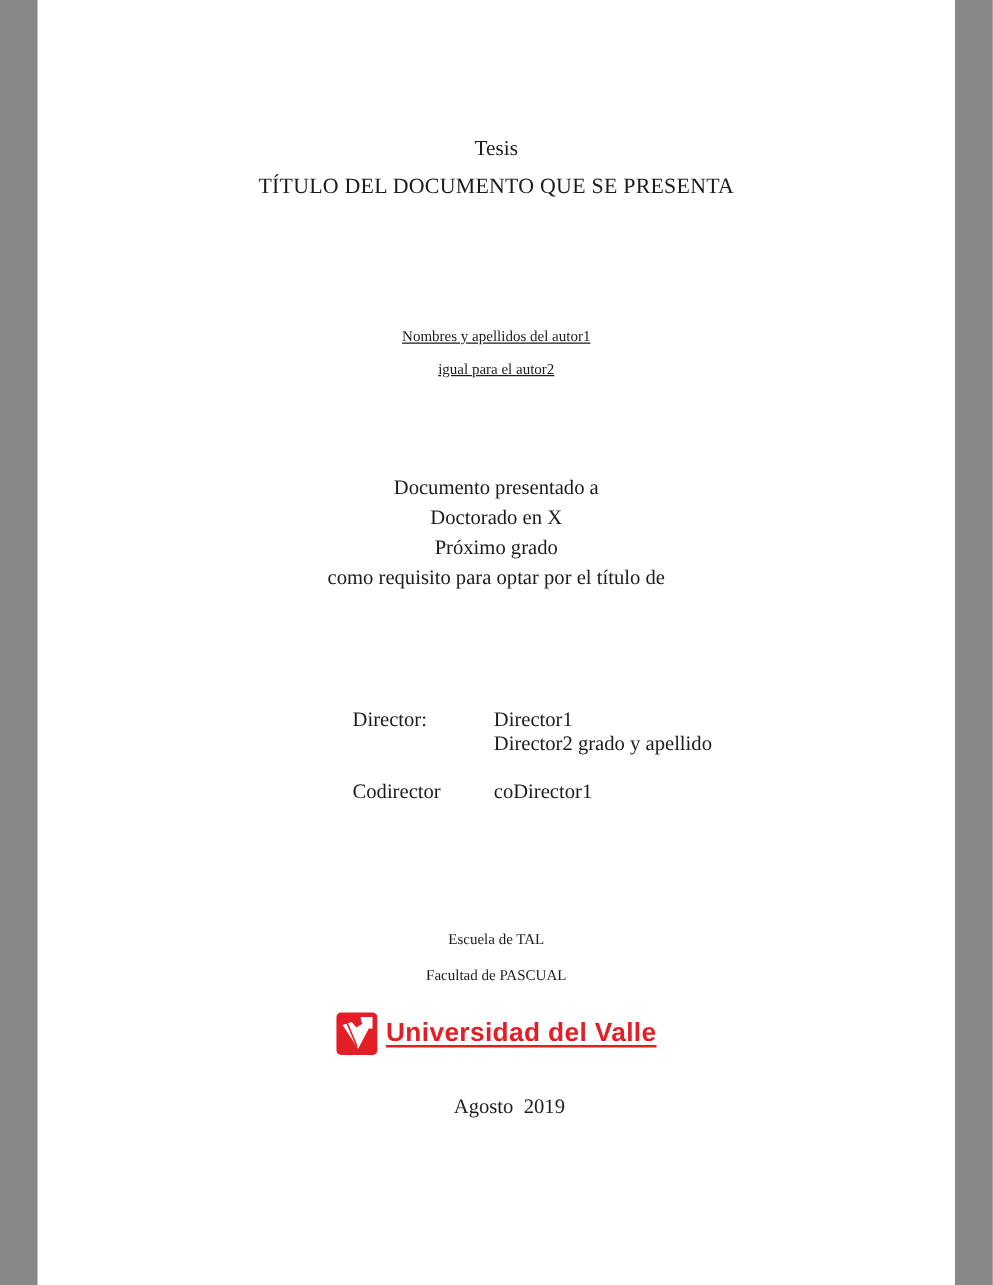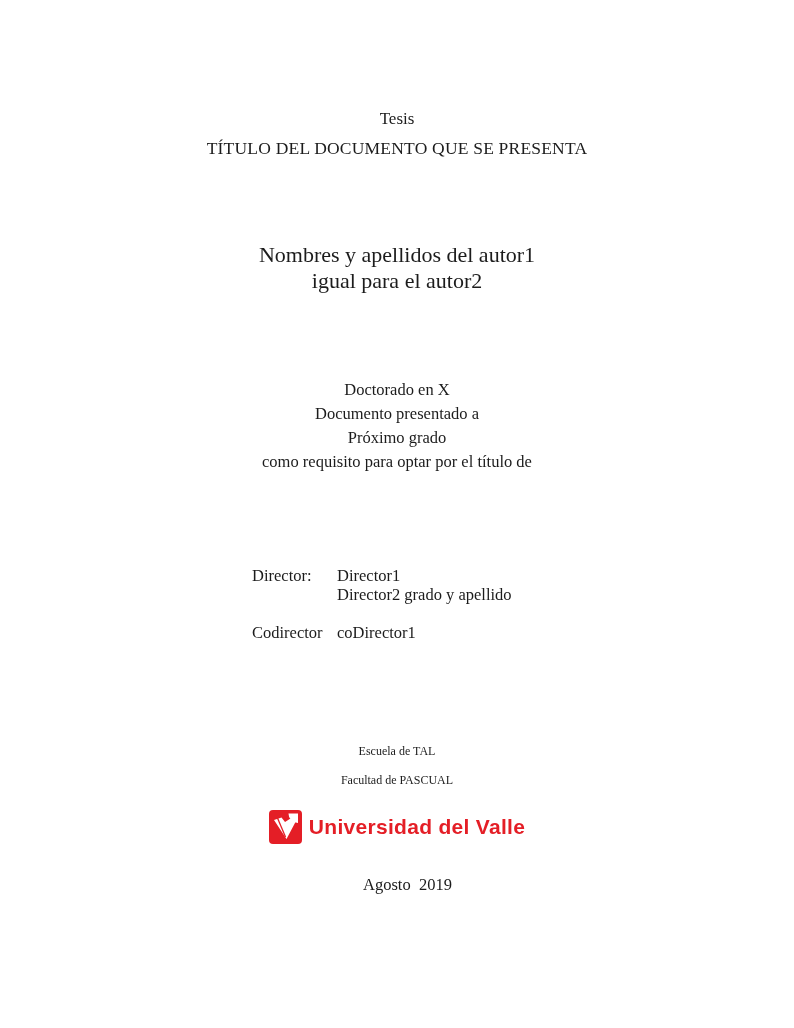--- a/index.html
+++ b/index.html
@@ -4,21 +4,21 @@
 <style>
   :root{
     --brand-red:#e41e26;
     --text:#1c1c1c;
     --bg:#ffffff;
   }
   *{margin:0;padding:0;box-sizing:border-box;}
   html,body{background:#888;}
   .page{
     position:relative;
-    width:794px;
+    width:734px;
     height:1028px;
     margin:0 auto;
     background:var(--bg);
     font-family:"Liberation Serif","DejaVu Serif",serif;
     color:var(--text);
     overflow:hidden;
   }
   .centered{
     position:absolute;
     left:0;
@@ -30,38 +30,40 @@
     font-size:17px;
     line-height:18px;
   }
   .doc-title{
     top:138px;
     font-size:17.5px;
     line-height:20px;
     letter-spacing:0.2px;
   }
   .authors{
-    top:242px;
-    font-size:22px;
+    top:256px;
+    font-size:12px;
     line-height:26px;
+    text-decoration:underline;
   }
   .presentation{
     top:378px;
     font-size:16.5px;
     line-height:24px;
   }
   .directors{
     position:absolute;
     top:566px;
     left:252px;
     font-size:16.5px;
     line-height:19px;
   }
   .dir-row{
     display:flex;
+    gap:28px;
   }
   .dir-row + .dir-row{
     margin-top:19px;
   }
   .dir-label{
     width:85px;
     flex:0 0 85px;
   }
   .affiliation{
     top:737px;
@@ -86,20 +88,21 @@
     display:block;
   }
   .logo-bg{fill:var(--brand-red);}
   .logo-white{fill:#ffffff;}
   .logo-slash{stroke:var(--brand-red);stroke-width:1.3;fill:none;}
   .brand-name{
     font-family:"Liberation Sans","DejaVu Sans",sans-serif;
     font-weight:bold;
     font-size:21px;
     color:var(--brand-red);
+    text-decoration:underline;
     text-underline-offset:3px;
     letter-spacing:0.3px;
   }
   .date{
     top:875px;
     font-size:16.5px;
     line-height:19px;
     white-space:pre;
     padding-left:21px;
   }
@@ -112,22 +115,22 @@
   <div class="centered doc-type">Tesis</div>
 
   <div class="centered doc-title">TÍTULO DEL DOCUMENTO QUE SE PRESENTA</div>
 
   <div class="centered authors">
     <div>Nombres y apellidos del autor1</div>
     <div>igual para el autor2</div>
   </div>
 
   <div class="centered presentation">
+    <div>Documento presentado a</div>
     <div>Doctorado en X</div>
-    <div>Documento presentado a</div>
     <div>Próximo grado</div>
     <div>como requisito para optar por el título de</div>
   </div>
 
   <div class="directors">
     <div class="dir-row">
       <div class="dir-label">Director:</div>
       <div class="dir-values">
         <div>Director1</div>
         <div>Director2 grado y apellido</div>

